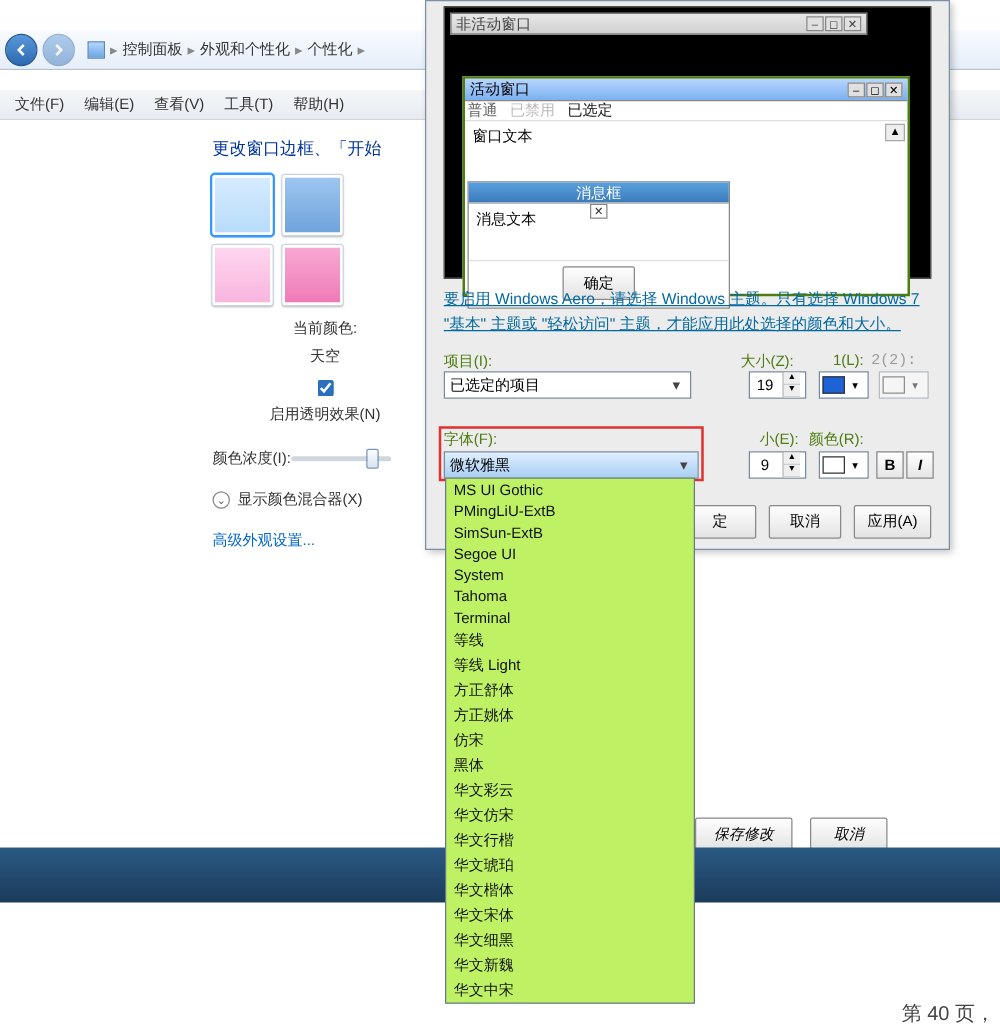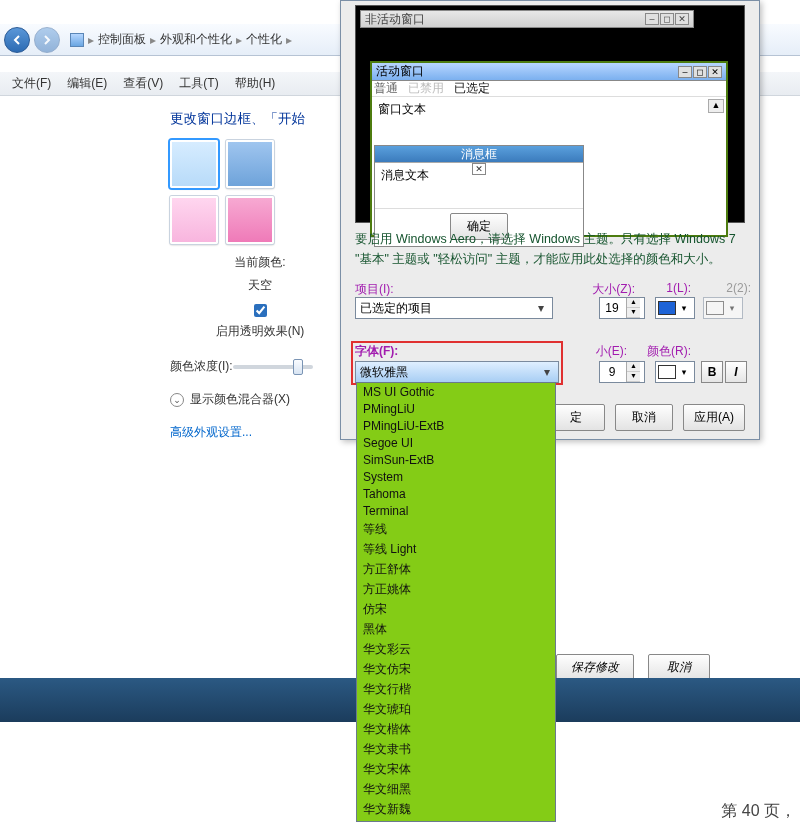--- a/index.html
+++ b/index.html
@@ -32,49 +32,49 @@
 .pv-active-title { height:18px; background:linear-gradient(#b8d6ff,#7bb0ef); border-bottom:1px solid #888; display:flex; align-items:center; justify-content:space-between; padding:0 4px;}
 .pv-menu { height:16px; display:flex; gap:10px; align-items:center; padding-left:2px; font-size:11px; color:#666; border-bottom:1px solid #ddd;}
 .pv-menu .sel { color:#111;}
 .pv-body { padding:4px 6px; position:relative; height:140px;}
 .pv-scrollind { position:absolute; right:2px; top:2px; width:16px; height:14px; border:1px solid #aaa; background:#eee; font-size:9px; text-align:center;}
 .pv-msgbox { position:absolute; top:48px; left:2px; width:210px; border:1px solid #888; background:#fff;}
 .pv-msgbox-title { height:16px; background:linear-gradient(#5aa0dd,#3b7bbc); display:flex; align-items:center; justify-content:space-between; padding:0 4px; color:#fff; font-size:11px;flex-direction:column;}
 .pv-msgbox-body { padding:4px 6px; height:46px; border-top:1px solid #aaa;}
 .pv-msgbox-btn { text-align:center; padding:4px 0 6px; border-top:1px solid #ddd;}
 .btn { display:inline-block; min-width:58px; padding:4px 10px; border:1px solid #888; background:linear-gradient(#fefefe,#e3e3e3); border-radius:2px; text-align:center; font-size:12px;}
-.note { position:absolute; top:228px; left:14px; right:14px; font-size:12.5px; line-height:1.6; color:#14532d;}
-.field-lbl { position:absolute; font-size:12px; color:#a21caf;}
+.note { position:absolute; top:228px; left:14px; right:14px; font-size:12.5px; line-height:1.6; color:#0369a1;text-decoration:underline;}
+.field-lbl { position:absolute; font-size:12px; color:#4d7c0f;}
 .field-item { left:14px; top:280px;}
 .field-size { right:124px; top:280px;}
 .field-color1 { right:68px; top:280px;}
-.field-color2 { right:8px; top:280px; color:#9a9a9a;}
-.field-font { left:14px; top:342px;font-weight:bold;}
-.field-sizeE { right:132px; top:342px;margin-left:11px;}
+.field-color2 { right:26px; top:280px; color:#9a9a9a;font-family:Liberation Mono, monospace;}
+.field-font { left:14px; top:342px;}
+.field-sizeE { right:120px; top:342px;margin-left:11px;}
 .field-colorR { right:68px; top:342px;}
 .combo { position:absolute; height:22px; border:1px solid #7a8a9d; background:#fff; display:flex; align-items:center; justify-content:space-between; padding:0 4px;}
 .combo .arr { width:14px; text-align:center; color:#444;}
 .combo-item { left:14px; top:296px; width:198px;}
 .spin { position:absolute; top:296px; right:114px; width:46px; height:22px; border:1px solid #7a8a9d; background:#fff; display:flex; align-items:center;}
 .spin input { border:0; width:26px; text-align:center; padding-right:2px;}
 .spin .spbtn { width:14px; height:20px; display:flex; flex-direction:column; border-left:1px solid #aaa;}
 .spin .spbtn div { flex:1; font-size:7px; text-align:center; background:#efefef; border-bottom:1px solid #ccc;}
 .colorbtn { position:absolute; top:296px; width:40px; height:22px; border:1px solid #7a8a9d; background:#fff; display:flex; align-items:center; padding:2px;}
 .colorbtn .sw { width:18px; height:14px; border:1px solid #333;}
 .colorbtn .arr { flex:1; text-align:center; font-size:9px;}
 .cb1 { right:64px;} .cb1 .sw{ background:#1d63d6;}
 .cb2 { right:16px; opacity:.5;} .cb2 .sw{ background:#fff;}
 .font-red { position:absolute; top:340px; left:10px; width:212px; height:44px; border:2px solid #e03030;}
 .combo-font { left:14px; top:360px; width:204px; background:linear-gradient(#dfefff,#a8cef4);}
 .spin2 { top:360px; right:114px;}
 .cbR { top:360px; right:64px;} .cbR .sw{background:#fff;}
 .bi-btn { position:absolute; top:360px; width:22px; height:22px; border:1px solid #888; background:linear-gradient(#fff,#e5e5e5); text-align:center; line-height:20px; font-weight:bold;}
 .bB { right:36px;} .bI { right:12px; font-style:italic;}
 .dlg-footer { position:absolute; bottom:8px; right:14px; display:flex; gap:10px;}
-.dropdown { position:absolute; top:382px; left:356px; width:200px; border:1px solid #6a7a8d; background:#84cc16; max-height:440px; overflow:hidden; z-index:50;}
+.dropdown { position:absolute; top:382px; left:356px; width:200px; border:1px solid #6a7a8d; background:#bef264; max-height:440px; overflow:hidden; z-index:50;}
 .dropdown div { padding:1.5px 6px; font-size:12px; color:#111; white-space:nowrap;}
 .lower-banner { position:absolute; top:678px; left:0; width:800px; height:44px; background:linear-gradient(#2b5983,#1b3c5c);}
 .lower-bar { position:absolute; top:654px; left:556px; display:flex; gap:14px;font-style:italic;}
 .pg { position:absolute; right:4px; bottom:4px; font-size:16px; color:#444;}
 .nav-icon { width:14px; height:14px; background:linear-gradient(#b5d6ff,#6aa6e2); border:1px solid #5a86b7;}
 </style>
 </head>
 <body>
 
 <div class="nav-bar">
@@ -229,39 +229,37 @@
 
   <div class="dlg-footer">
     <span class="btn">定</span>
     <span class="btn">取消</span>
     <span class="btn">应用(A)</span>
   </div>
 </div>
 
 <div class="dropdown" id="font-dd">
     <div>MS UI Gothic</div>
-    <div>PMingLiU</div>
     <div>PMingLiU-ExtB</div>
+    <div>SimSun-ExtB</div>
     <div>Segoe UI</div>
-    <div>SimSun-ExtB</div>
     <div>System</div>
     <div>Tahoma</div>
     <div>Terminal</div>
     <div>等线</div>
     <div>等线 Light</div>
     <div>方正舒体</div>
     <div>方正姚体</div>
     <div>仿宋</div>
     <div>黑体</div>
     <div>华文彩云</div>
     <div>华文仿宋</div>
     <div>华文行楷</div>
     <div>华文琥珀</div>
     <div>华文楷体</div>
-    <div>华文隶书</div>
     <div>华文宋体</div>
     <div>华文细黑</div>
     <div>华文新魏</div>
     <div>华文中宋</div>
   </div>
 
 <div class="lower-bar">
   <span class="btn" style="min-width:78px">保存修改</span>
   <span class="btn" style="min-width:62px">取消</span>
 </div>

